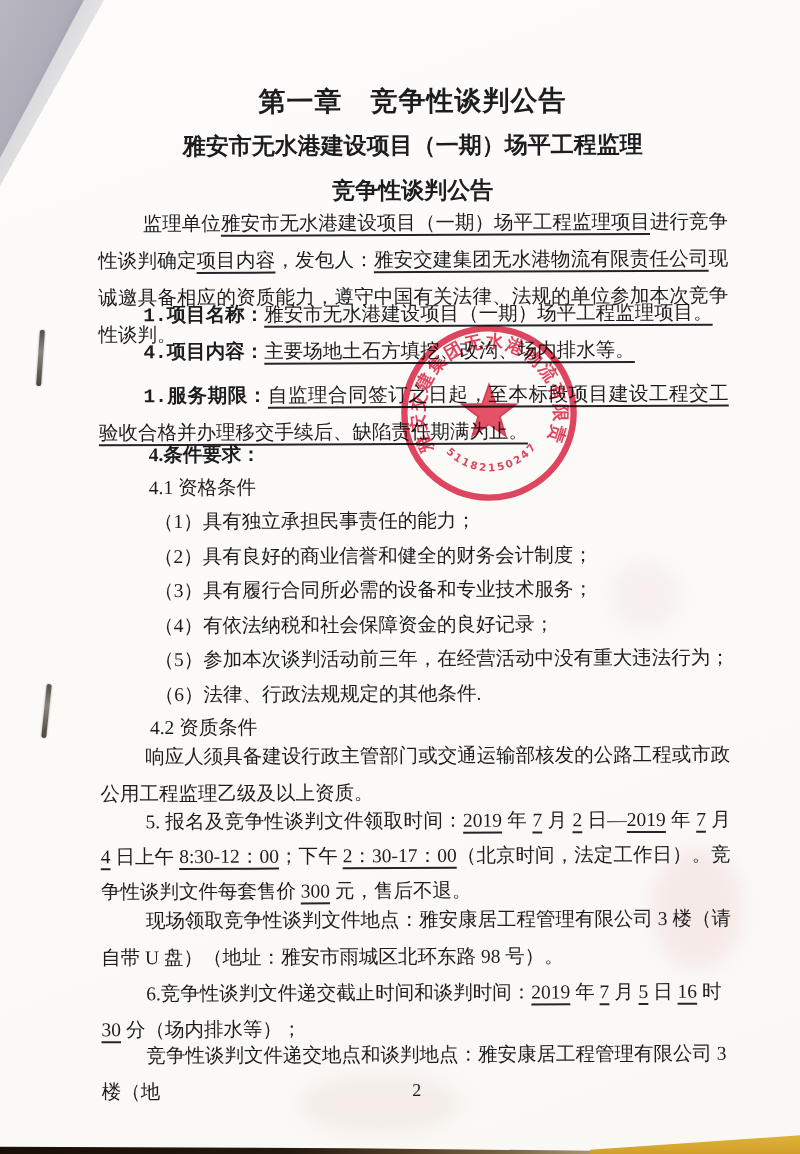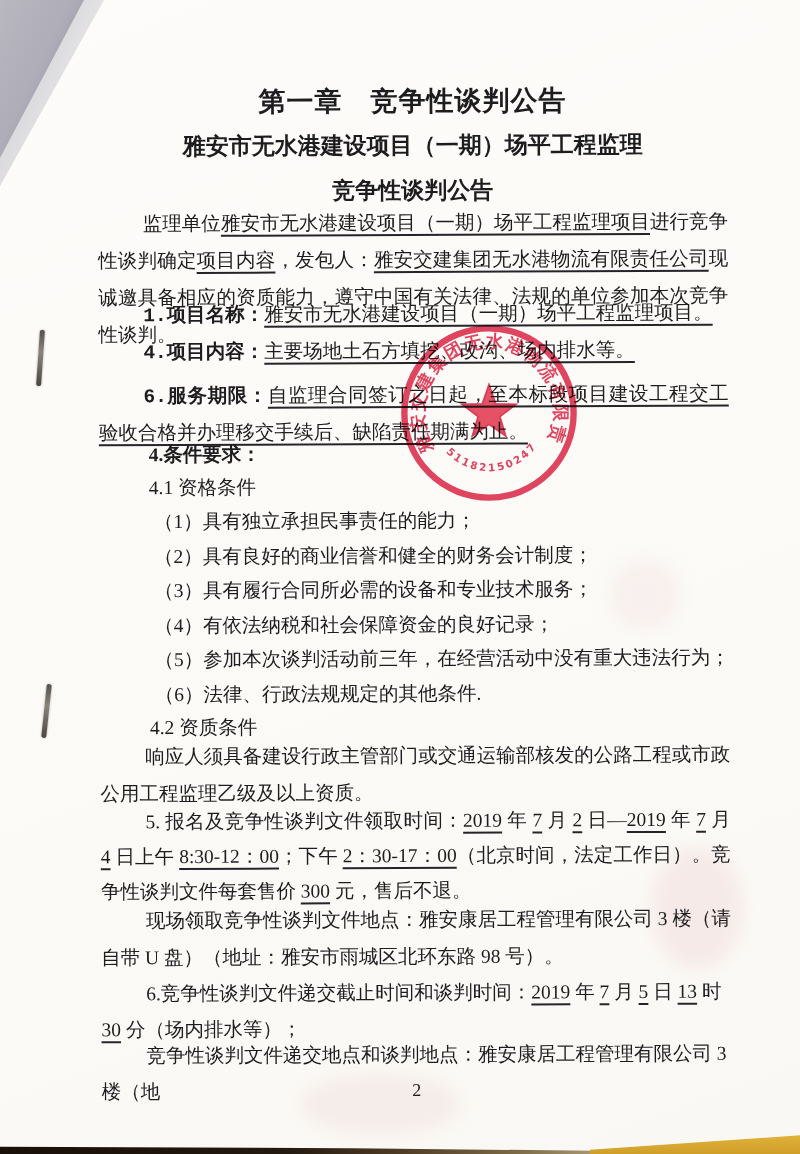--- a/index.html
+++ b/index.html
@@ -99,42 +99,42 @@
     <p class="blk ttl h1">第一章　竞争性谈判公告</p>
     <p class="blk ttl h2">雅安市无水港建设项目（一期）场平工程监理</p>
     <p class="blk ttl h3">竞争性谈判公告</p>
 
     <p class="blk intro"><span>监理单位</span><span class="u">雅安市无水港建设项目（一期）场平工程监理项目</span><span>进行竞争性谈判确定</span><span class="u">项目内容</span><span>，发包人：</span><span class="u">雅安交建集团无水港物流有限责任公司</span><span>现诚邀具备相应的资质能力，遵守中国有关法律、法规的单位参加本次竞争性谈判。</span></p>
 
     <p class="blk item1"><b>1.项目名称：</b><span class="u">雅安市无水港建设项目（一期）场平工程监理项目。</span></p>
 
     <p class="blk item2"><b>4.项目内容：</b><span class="u">主要场地土石方填挖、改沟、场内排水等。</span></p>
 
-    <p class="blk item3"><b>6.服务期限：</b><span class="u">自监理合同签订之日起，至本标段项目建设工程交工验收合格并办理移交手续后、缺陷责任期满为止。</span></p>
+    <p class="blk item3"><b>1.服务期限：</b><span class="u">自监理合同签订之日起，至本标段项目建设工程交工验收合格并办理移交手续后、缺陷责任期满为止。</span></p>
 
     <p class="blk h4">4.条件要求：</p>
     <p class="blk h41">4.1 资格条件</p>
 
     <div class="blk quals">
       <p class="qual">（1）具有独立承担民事责任的能力；</p>
       <p class="qual">（2）具有良好的商业信誉和健全的财务会计制度；</p>
       <p class="qual">（3）具有履行合同所必需的设备和专业技术服务；</p>
       <p class="qual">（4）有依法纳税和社会保障资金的良好记录；</p>
       <p class="qual">（5）参加本次谈判活动前三年，在经营活动中没有重大违法行为；</p>
       <p class="qual">（6）法律、行政法规规定的其他条件.</p>
     </div>
 
     <p class="blk h42">4.2 资质条件</p>
     <p class="blk resp">响应人须具备建设行政主管部门或交通运输部核发的公路工程或市政公用工程监理乙级及以上资质。</p>
 
     <p class="blk item5"><span>5. 报名及竞争性谈判文件领取时间：</span><span class="u">2019</span><span> 年 </span><span class="u">7</span><span> 月 </span><span class="u">2</span><span> 日—</span><span class="u">2019</span><span> 年 </span><span class="u">7</span><span> 月 </span><span class="u">4</span><span> 日上午 </span><span class="u">8:30-12：00</span><span>；下午 </span><span class="u">2：30-17：00</span><span>（北京时间，法定工作日）。竞争性谈判文件每套售价 </span><span class="u">300</span><span> 元，售后不退。</span></p>
 
     <p class="blk pickup">现场领取竞争性谈判文件地点：雅安康居工程管理有限公司 3 楼（请自带 U 盘）（地址：雅安市雨城区北环东路 98 号）。</p>
 
-    <p class="blk item6"><span>6.竞争性谈判文件递交截止时间和谈判时间：</span><span class="u">2019</span><span> 年 </span><span class="u">7</span><span> 月 </span><span class="u">5</span><span> 日 </span><span class="u">13</span><span> 时 </span><span class="u">30</span><span> 分（场内排水等）；</span></p>
+    <p class="blk item6"><span>6.竞争性谈判文件递交截止时间和谈判时间：</span><span class="u">2019</span><span> 年 </span><span class="u">7</span><span> 月 </span><span class="u">5</span><span> 日 </span><span class="u">16</span><span> 时 </span><span class="u">30</span><span> 分（场内排水等）；</span></p>
 
     <p class="blk last">竞争性谈判文件递交地点和谈判地点：雅安康居工程管理有限公司 3 楼（地</p>
 
     <p class="blk pagenum">2</p>
   </div>
 
   <svg class="stamp" viewBox="0 0 200 200">
     <defs>
       <path id="arcCompany" d="M 41 141 A 72 72 0 1 1 159 141" fill="none"></path>
       <path id="arcNumber" d="M 47.6 136.7 A 64 64 0 0 0 152.4 136.7" fill="none"></path>

